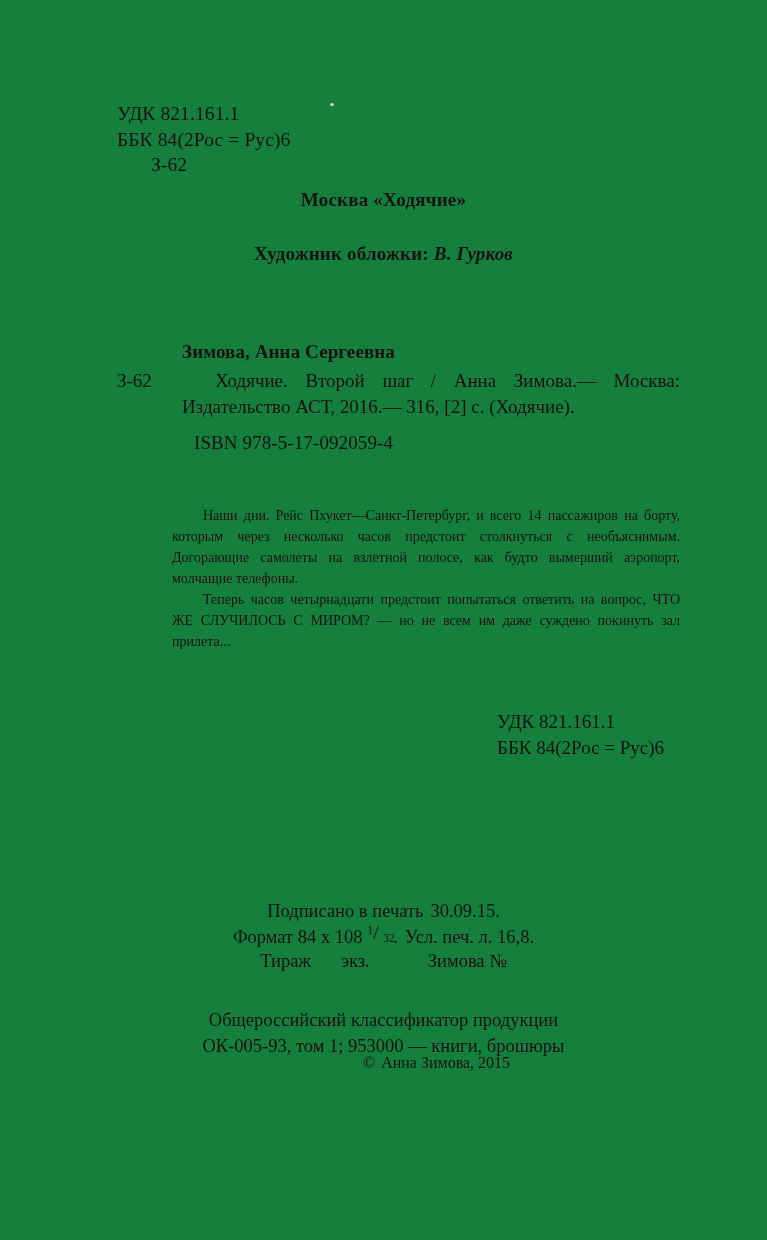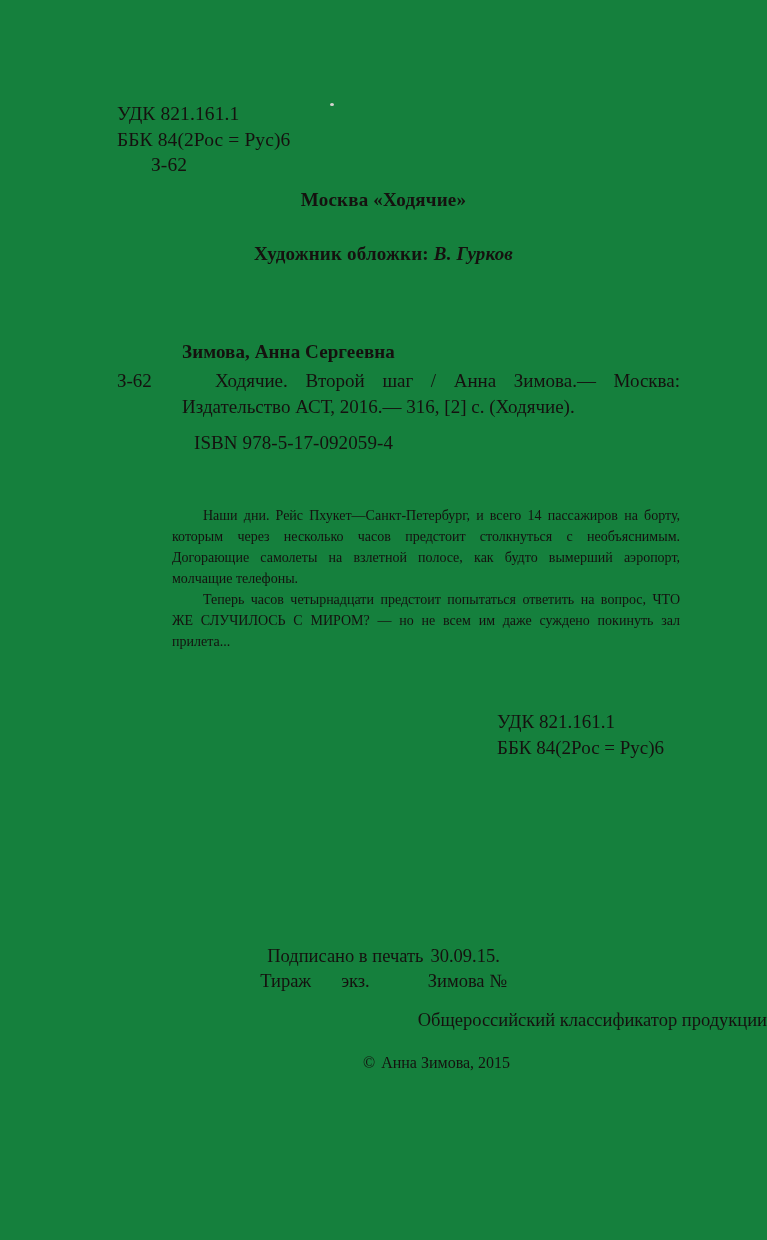--- a/index.html
+++ b/index.html
@@ -130,21 +130,21 @@
     top: 709px;
     font-size: 19px;
     line-height: 25.5px;
   }
   #udk-block-2 .line { white-space: nowrap; }
 
   
   #colophon {
     left: 0;
     right: 0;
-    top: 944px;
+    top: 899px;
     text-align: center;
     font-size: 18.5px;
     line-height: 24.5px;
   }
   #colophon .cline { white-space: nowrap; }
   #colophon .gap-s { display: inline-block; width: 7px; }
   #colophon .gap-m { display: inline-block; width: 30px; }
   #colophon .gap-l { display: inline-block; width: 58px; }
 
   .frac {
@@ -171,21 +171,21 @@
     left: 16px;
     top: 0.18em;
     font-size: 0.62em;
   }
 
   
   #okp {
     left: 0;
     right: 0;
     top: 1008px;
-    text-align: right;
+    text-align: center;
     font-size: 18.5px;
     line-height: 25.5px;
   }
   #okp .cline { white-space: nowrap; }
 
   
   #copyright {
     left: 363px;
     top: 1050px;
     font-size: 16px;
@@ -229,24 +229,26 @@
     <p><span>Теперь часов четырнадцати предстоит попытаться ответить на вопрос, </span><span class="caps">ЧТО ЖЕ СЛУЧИЛОСЬ С МИРОМ?</span><span> — но не всем им даже суждено покинуть зал прилета...</span></p>
   </div>
 
   <div class="abs" id="udk-block-2">
     <div class="line">УДК 821.161.1</div>
     <div class="line">ББК 84(2Рос = Рус)6</div>
   </div>
 
   <div class="abs" id="colophon">
     <div class="cline"><span>Подписано в печать</span><span class="gap-s"></span><span>30.09.15.</span></div>
+    <div class="cline"><span>Формат 84 х 108</span>&nbsp;<span class="frac"><span class="num">1</span><span class="sl">/</span><span class="den">32</span></span><span>.</span><span class="gap-s"></span><span>Усл. печ. л. 16,8.</span></div>
     <div class="cline"><span>Тираж</span><span class="gap-m"></span><span>экз.</span><span class="gap-l"></span><span>Зимова №</span></div>
   </div>
 
   <div class="abs" id="okp">
     <div class="cline">Общероссийский классификатор продукции</div>
+    <div class="cline">ОК-005-93, том 1; 953000 — книги, брошюры</div>
   </div>
 
   <div class="abs" id="copyright">
     <div class="cline"><span class="sym">©</span><span>Анна Зимова, 2015</span></div>
   </div>
 
 </div>
 
 </body></html>

